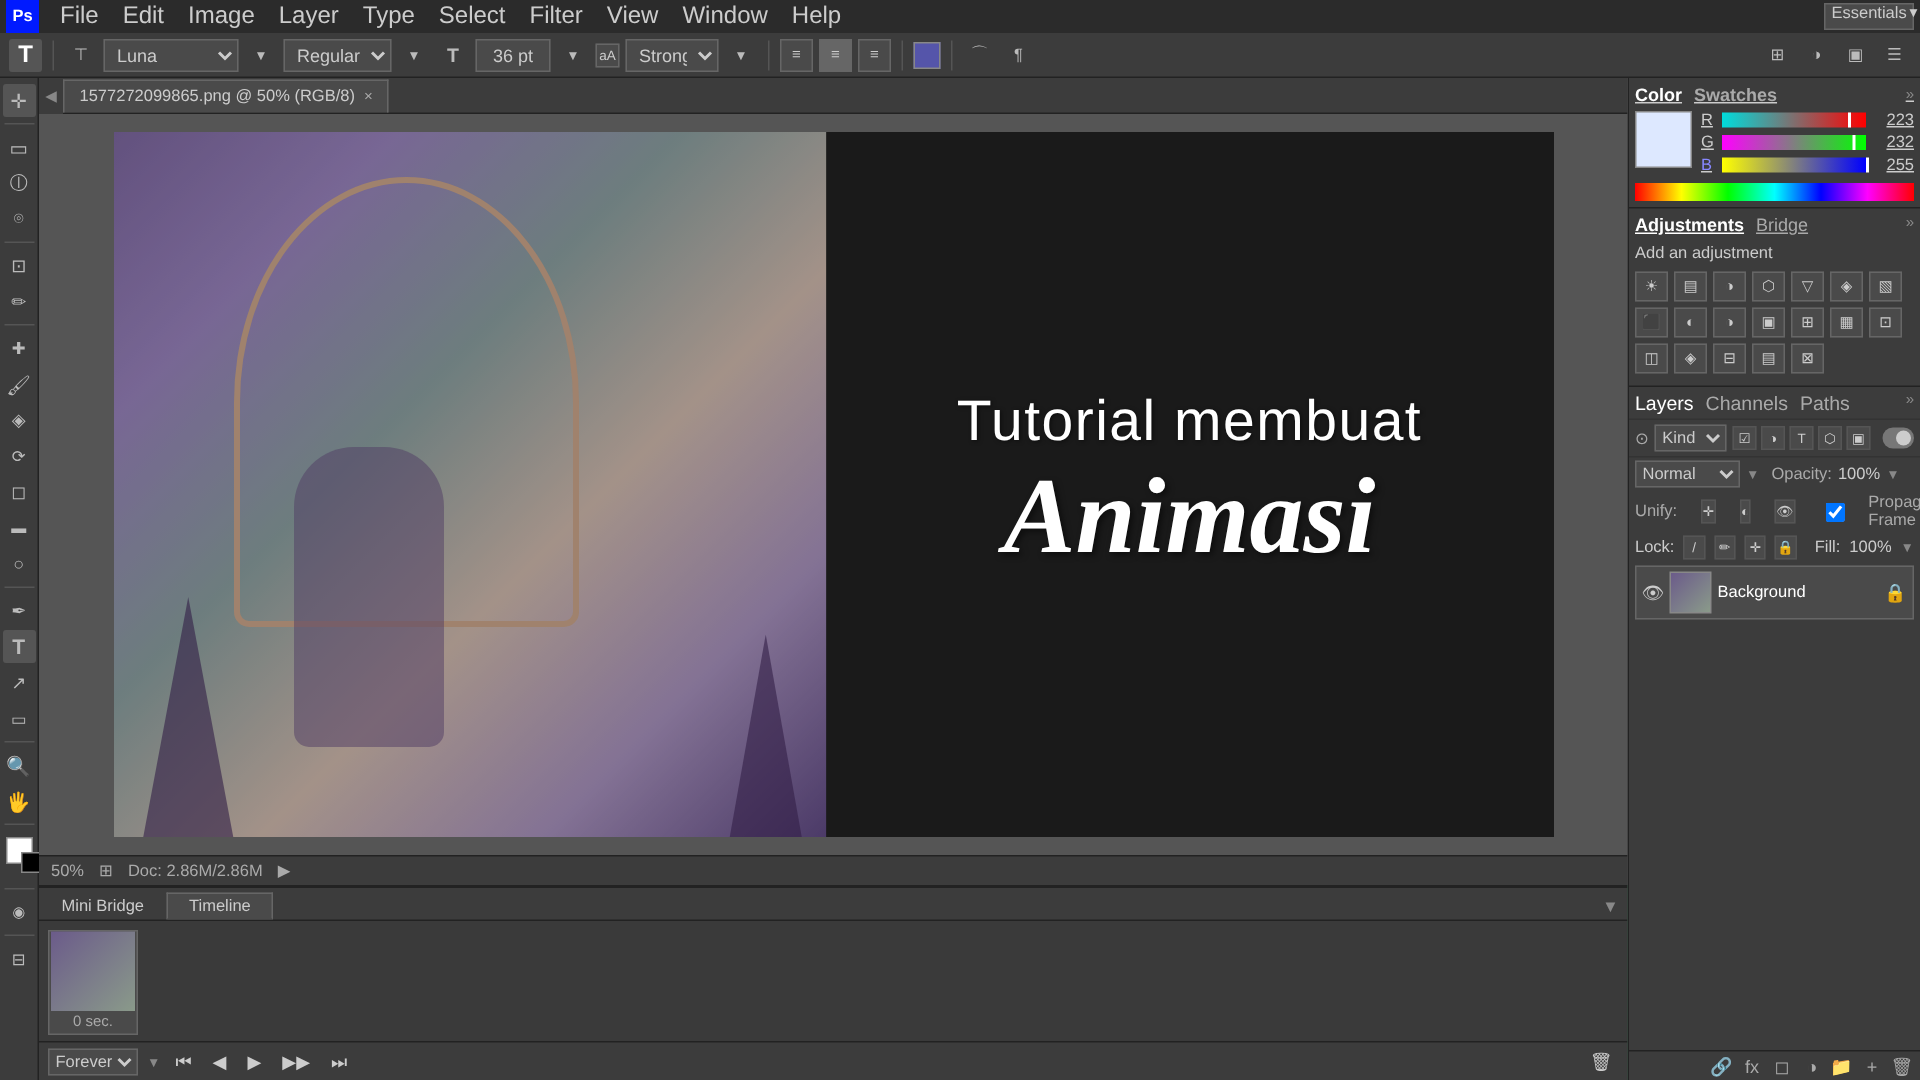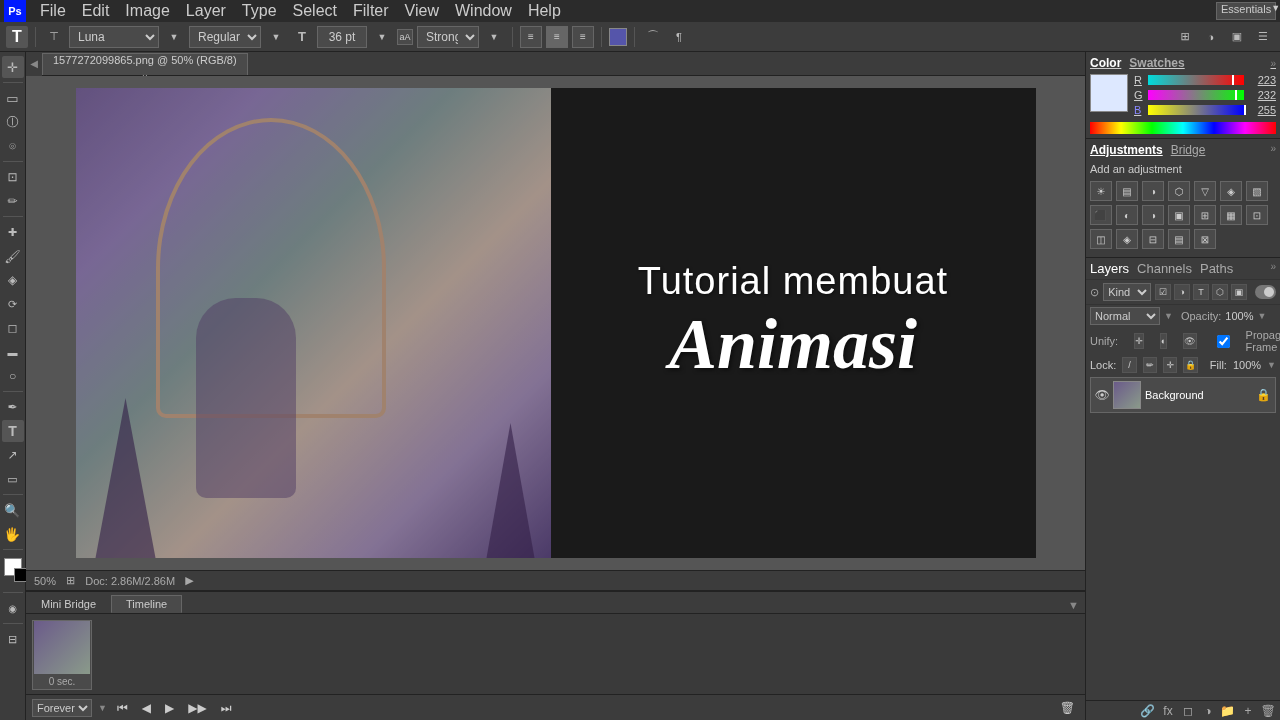--- a/index.html
+++ b/index.html
@@ -28,21 +28,21 @@
     .lt-tool.active { background: #555; }
     .lt-sep { width: 20px; height: 1px; background: #555; margin: 2px 0; }
     .lt-colors { display: flex; flex-direction: column; align-items: center; margin-top: 4px; }
     .lt-fg { width: 18px; height: 18px; background: #fff; border: 1px solid #888; position: relative; }
     .lt-bg { width: 14px; height: 14px; background: #000; border: 1px solid #888; position: absolute; top: 10px; left: 10px; }
 
     
     #canvas-area { flex: 1; background: #555; position: relative; overflow: hidden; display: flex; flex-direction: column; }
     #tab-bar { background: #3c3c3c; height: 24px; display: flex; align-items: center; border-bottom: 1px solid #222; }
     #collapse-btn { width: 16px; height: 24px; background: #3c3c3c; display: flex; align-items: center; justify-content: center; cursor: pointer; color: #888; font-size: 10px; }
-    .doc-tab { background: #4a4a4a; border: 1px solid #666; border-bottom: none; height: 22px; padding: 0 10px; display: flex; align-items: center; font-size: 11px; color: #ccc; cursor: pointer; gap: 6px; flex-direction: column; }
+    .doc-tab { background: #4a4a4a; border: 1px solid #666; border-bottom: none; height: 22px; padding: 0 10px; display: flex; align-items: center; font-size: 11px; color: #ccc; cursor: pointer; gap: 6px; }
     .doc-tab-close { font-size: 10px; color: #aaa; cursor: pointer; }
 
     #canvas-container { flex: 1; display: flex; align-items: center; justify-content: center; background: #555; position: relative; overflow: hidden; }
     #canvas { width: 960px; height: 470px; background: #1a1a1a; position: relative; overflow: hidden; display: flex; }
 
     .artwork-left { width: 475px; height: 100%; position: relative; overflow: hidden; }
     .artwork-right { flex: 1; background: #1a1a1a; position: relative; display: flex; flex-direction: column; align-items: center; justify-content: center; }
 
     
     .artwork-illustration {

